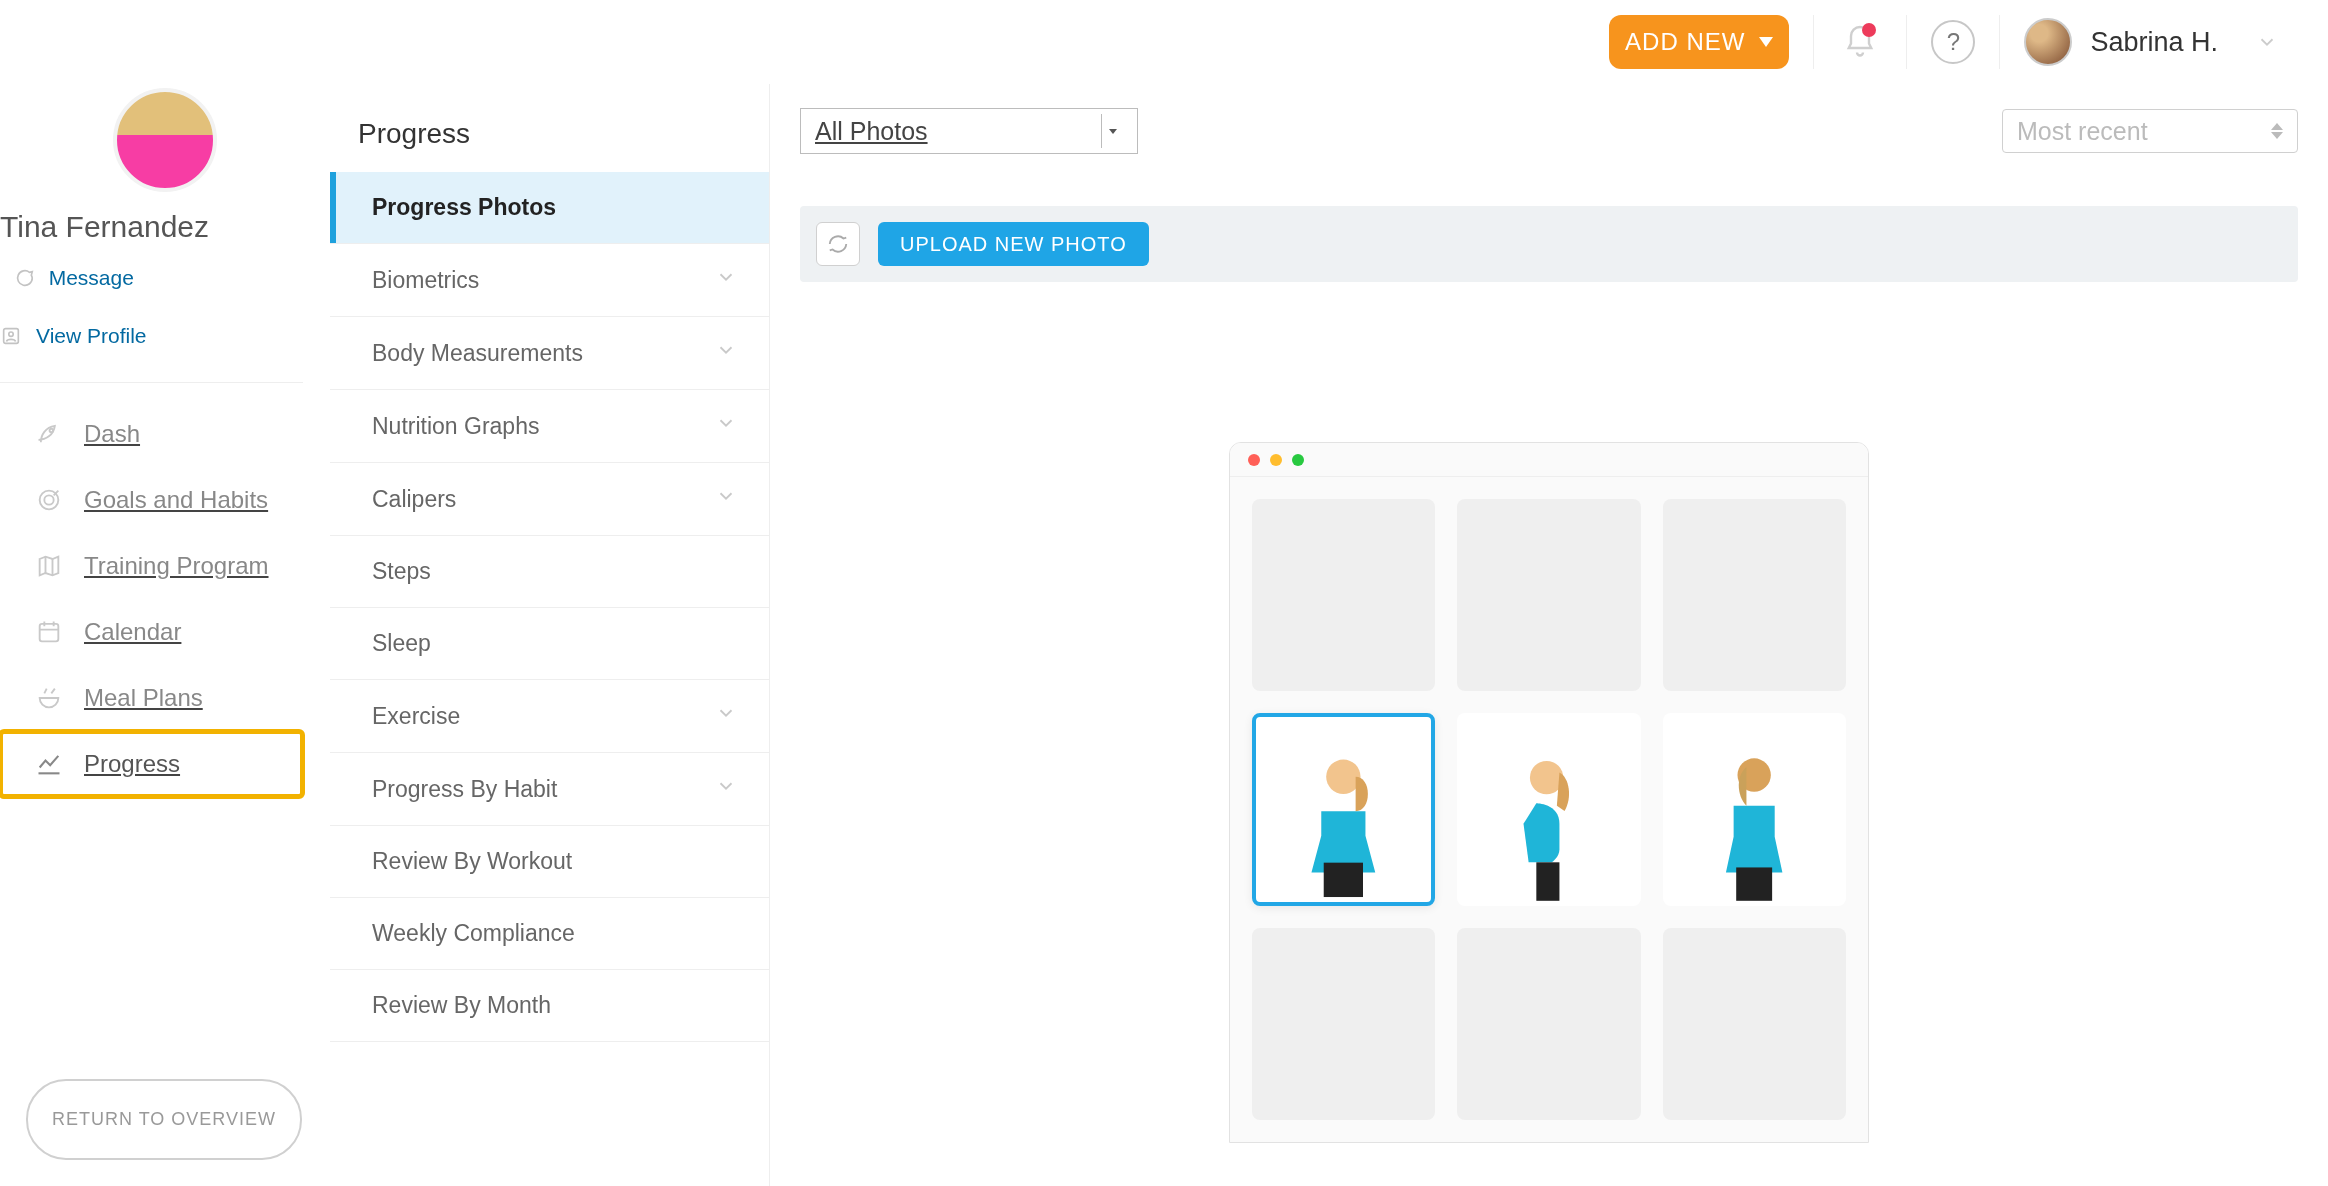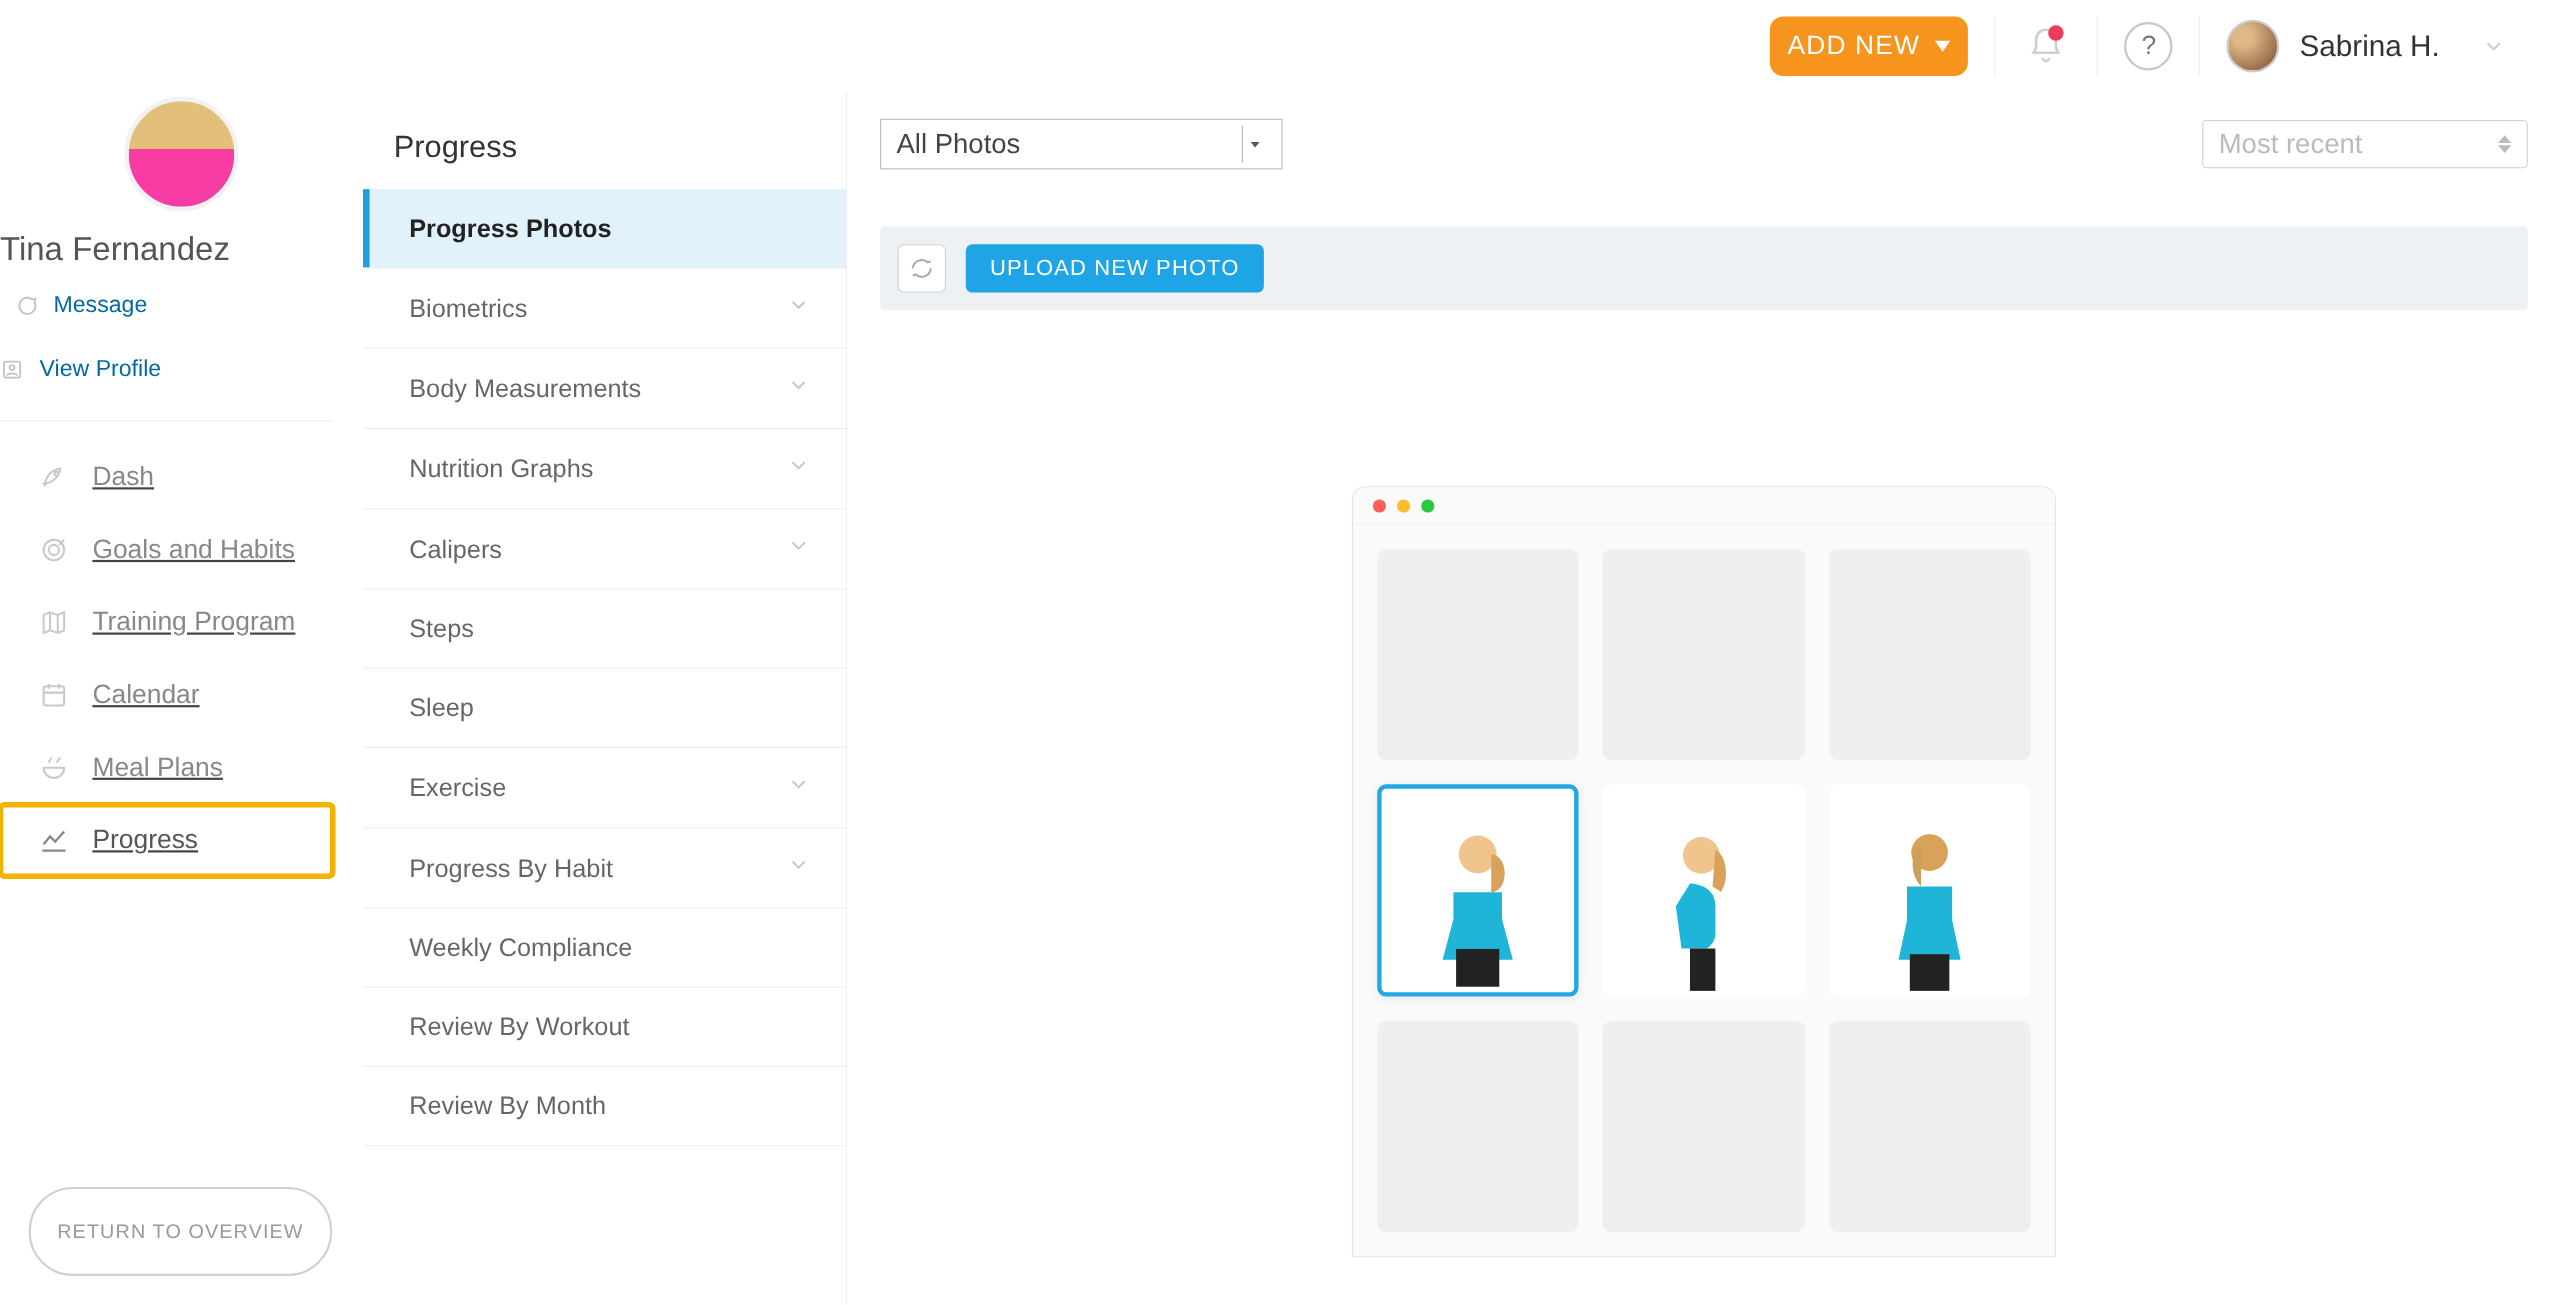--- a/index.html
+++ b/index.html
@@ -51,21 +51,21 @@
   .submenu-title { font-size:28px; color:#333; padding:18px 28px; }
   .submenu-list { margin-top:4px; }
   .sub-item { display:flex; align-items:center; justify-content:space-between; padding:22px 32px 22px 42px; font-size:23px; color:#666; border-bottom:1px solid #eeeeee; cursor:pointer; }
   .sub-item.active { background:#e1f2fb; color:#222; font-weight:600; position:relative; }
   .sub-item.active::before { content:""; position:absolute; left:0; top:0; bottom:0; width:6px; background:#1ea1dd; }
   .sub-item .expand { color:#c9c9c9; }
 
   
   .main { flex:1; padding:108px 30px 0 30px; display:flex; flex-direction:column; }
   .filters { display:flex; justify-content:space-between; align-items:center; margin-bottom:52px; }
-  .select-box { display:flex; align-items:center; justify-content:space-between; border:1px solid #bcbcbc; height:46px; width:366px; padding:0 14px; font-size:25px; background:#fff; cursor:pointer; }
+  .select-box { display:flex; align-items:center; justify-content:space-between; border:1px solid #bcbcbc; height:46px; width:338px; padding:0 14px; font-size:25px; background:#fff; cursor:pointer;text-decoration:underline; }
   .select-box .arrowcol { width:22px; height:34px; border-left:1px solid #bcbcbc; display:flex;align-items:center;justify-content:center; }
   .sort-box { display:flex; align-items:center; justify-content:space-between; border:1px solid #d0d0d0; height:44px; width:296px; padding:0 14px; font-size:25px; color:#bbb; background:#fff; border-radius:4px; cursor:pointer; }
   .sort-box .updown { display:flex;flex-direction:column;gap:2px; }
   .sort-box .updown span{width:0;height:0;border-left:6px solid transparent;border-right:6px solid transparent;}
   .sort-box .updown .u{border-bottom:7px solid #bbb;}
   .sort-box .updown .d{border-top:7px solid #bbb;}
 
   .upload-bar { background:#eef1f3; border-radius:4px; padding:16px; display:flex; align-items:center; gap:18px; }
   .refresh-sq { width:44px;height:44px;border:1px solid #d0d0d0;background:#fff;border-radius:6px;display:flex;align-items:center;justify-content:center;color:#999;cursor:pointer; }
   .upload-btn { background:#1fa5e6; color:#fff; border:none; border-radius:6px; height:44px; padding:0 22px; font-size:20px; letter-spacing:1px; cursor:pointer; }
@@ -247,24 +247,24 @@
               <polyline points="6 9 12 15 18 9"></polyline>
             </svg></span>
         </div>
         <div class="sub-item">
           <span>Progress By Habit</span>
           <span class="expand"><svg class="chev-svg" viewBox="0 0 24 24" fill="none" stroke="#c9c9c9" stroke-width="2">
               <polyline points="6 9 12 15 18 9"></polyline>
             </svg></span>
         </div>
         <div class="sub-item">
+          <span>Review By Workout</span>
+        </div>
+        <div class="sub-item">
           <span>Weekly Compliance</span>
-        </div>
-        <div class="sub-item">
-          <span>Review By Workout</span>
         </div>
         <div class="sub-item">
           <span>Review By Month</span>
         </div>
       </div>
   </aside>
 
   <main class="main">
     <div class="filters">
       <div class="select-box">

